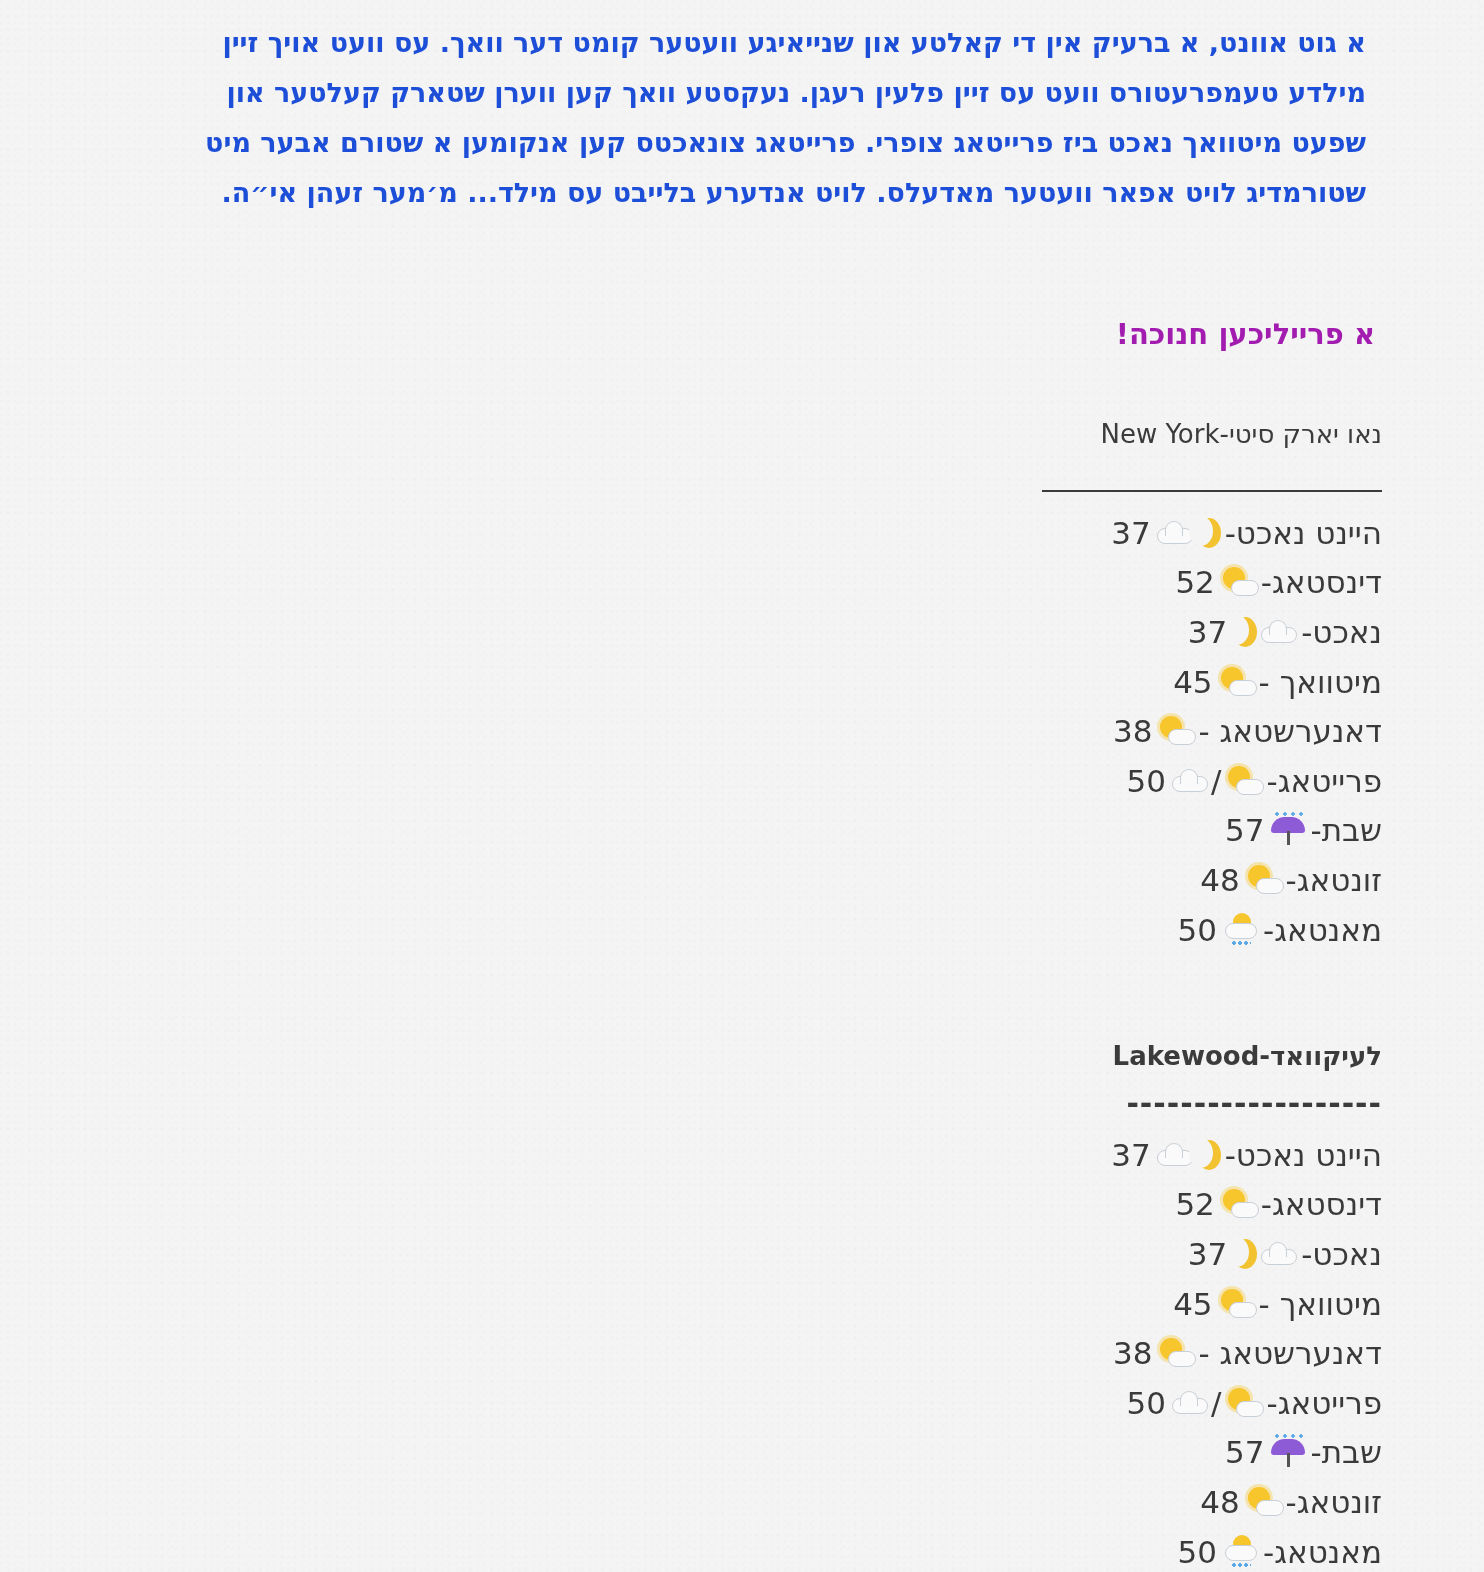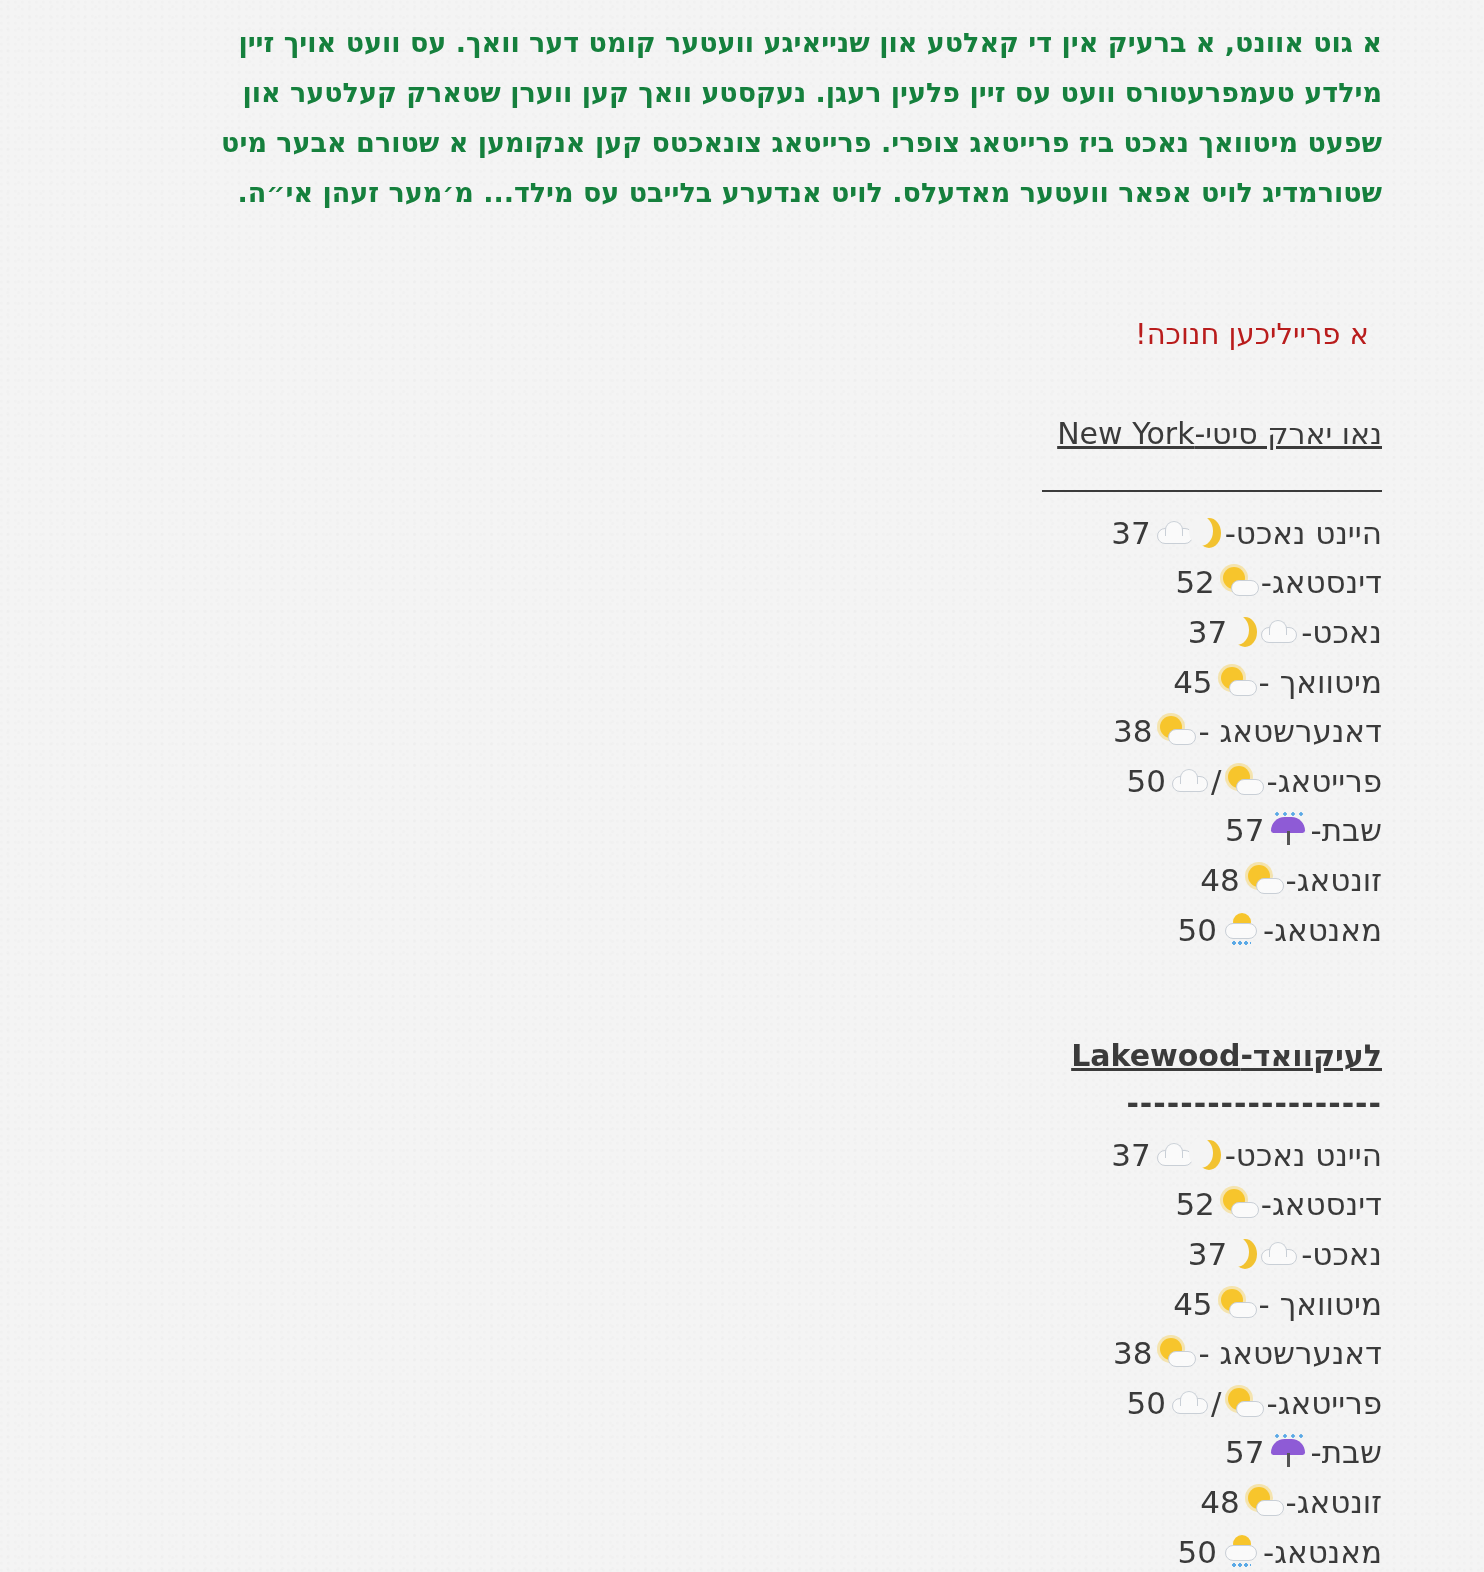--- a/index.html
+++ b/index.html
@@ -9,33 +9,33 @@
     background-image:
       radial-gradient(circle at 20% 30%, rgba(0,0,0,0.012) 0 1px, transparent 2px),
       radial-gradient(circle at 70% 60%, rgba(0,0,0,0.012) 0 1px, transparent 2px);
     background-size: 7px 7px, 11px 11px;
     font-family: "DejaVu Sans", "Liberation Sans", sans-serif;
     color: #3a3a3a;
     position: relative;
   }
   .page { position: absolute; left: 100px; top: 0; width: 1282px; direction: rtl; }
   .intro {
-    position: absolute; right: 0; top: 18px; width: 1280px;
+    position: absolute; right: 16px; top: 18px; width: 1280px;
     font-weight: bold; font-size: 27px; line-height: 50px;
-    text-align: right; color: #15803d;
+    text-align: right; color: #1d4ed8;
   }
   .intro .line { display: block; white-space: nowrap; }
   .greeting {
-    position: absolute; right: 13px; top: 312px;
-    font-size: 29px; line-height: 44px; color: #b91c1c; white-space: nowrap;
+    position: absolute; right: 7px; top: 312px;
+    font-size: 29px; line-height: 44px; color: #a21caf; white-space: nowrap; font-weight: bold;
   }
   .section { position: absolute; right: 0; width: 600px; }
   .sec-ny { top: 410px; }
   .sec-lw { top: 1032px; }
-  .sec-title { font-size: 30px; line-height: 48px; height: 48px; white-space: nowrap; text-align: right; color: #3b3b3b; text-decoration: underline; }
+  .sec-title { font-size: 26px; line-height: 48px; height: 48px; white-space: nowrap; text-align: right; color: #3b3b3b; }
   .sec-lw .sec-title { font-weight: bold; }
   .divider { font-size: 30px; line-height: 48px; height: 50px; text-align: right; white-space: nowrap; color: #3b3b3b; }
   .divider.solid span { display: inline-block; width: 340px; border-bottom: 2px solid #3b3b3b; height: 26px; }
   .divider.dashed { letter-spacing: 1px; font-weight: bold; }
   .day {
     display: flex; flex-direction: row; justify-content: flex-start; align-items: center;
     height: 49.6px; font-size: 31px; white-space: nowrap; color: #3a3a3a;
   }
   .day .label { margin-left: 4px; }
   .day .temp { direction: ltr; margin-right: 4px; }

